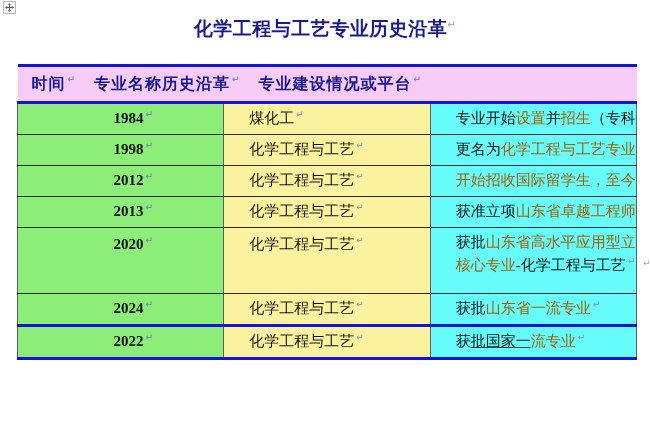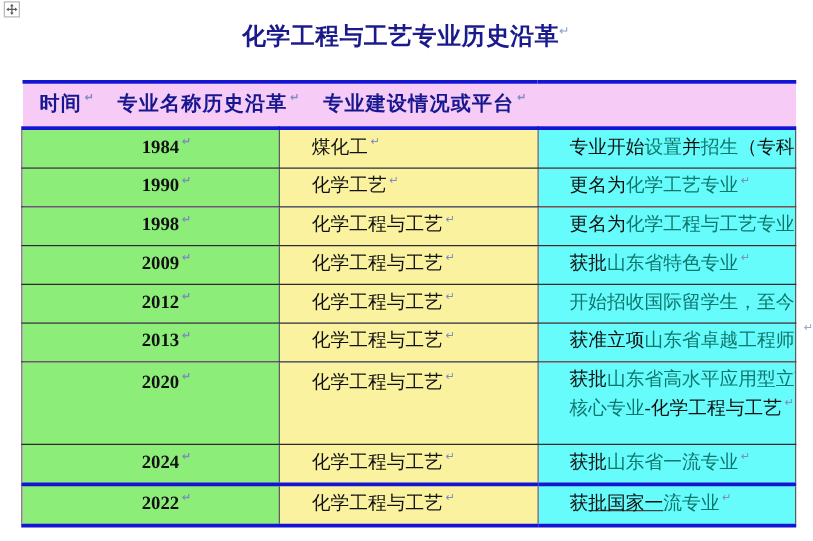--- a/index.html
+++ b/index.html
@@ -119,21 +119,21 @@
     background: #66fcfc;
     padding-left: 9px;
   }
 
   tr.r-first td { border-top: 3px solid #1414d2; }
   tr.r-last td  { border-top: 3px solid #1414d2; border-bottom: 3px solid #1414d2; }
 
   tr.r-normal td { height: 30px; }
   tr.r-tall td   { height: 60px; }
 
-  .red { color: #0f766e; }
+  .red { color: #a16207; }
   .blk { color: #111111; }
   .underline { text-decoration: underline; text-decoration-color:#444; }
 
   .two-line {
     white-space: normal;
     line-height: 1.65;
   }
   .line { display: block; }
 
   .cellmark {
@@ -164,37 +164,27 @@
       <td colspan="3"><span>时间</span><span class="cellmark">↵</span><span class="gap"></span><span>专业名称历史沿革</span><span class="cellmark">↵</span><span class="gap"></span><span>专业建设情况或平台</span><span class="cellmark">↵</span></td>
     </tr>
 
     <tr class="r-normal r-first">
       <td class="c-year"><span>1984</span><span class="cellmark">↵</span></td>
       <td class="c-name"><span>煤化工</span><span class="cellmark">↵</span></td>
       <td class="c-info"><span class="blk">专业开始</span><span class="red">设置</span><span class="blk">并</span><span class="red">招生</span><span class="blk">（专科）</span><span class="cellmark">↵</span></td>
     </tr>
 
 
-    <tr class="r-normal">
-      <td class="c-year"><span>1990</span><span class="cellmark">↵</span></td>
-      <td class="c-name"><span>化学工艺</span><span class="cellmark">↵</span></td>
-      <td class="c-info"><span class="blk">更名为</span><span class="red">化学工艺专业</span><span class="cellmark">↵</span></td>
-    </tr>
 
     <tr class="r-normal">
       <td class="c-year"><span>1998</span><span class="cellmark">↵</span></td>
       <td class="c-name"><span>化学工程与工艺</span><span class="cellmark">↵</span></td>
       <td class="c-info"><span class="blk">更名为</span><span class="red">化学工程与工艺专业</span><span class="cellmark">↵</span></td>
     </tr>
 
-    <tr class="r-normal">
-      <td class="c-year"><span>2009</span><span class="cellmark">↵</span></td>
-      <td class="c-name"><span>化学工程与工艺</span><span class="cellmark">↵</span></td>
-      <td class="c-info"><span class="blk">获批</span><span class="red">山东省特色专业</span><span class="cellmark">↵</span></td>
-    </tr>
 
     <tr class="r-normal">
       <td class="c-year"><span>2012</span><span class="cellmark">↵</span></td>
       <td class="c-name"><span>化学工程与工艺</span><span class="cellmark">↵</span></td>
       <td class="c-info"><span class="red">开始招收国际留学生，至今已培养8届毕业生</span></td>
     </tr>
 
     <tr class="r-normal">
       <td class="c-year"><span>2013</span><span class="cellmark">↵</span></td>
       <td class="c-name"><span>化学工程与工艺</span><span class="cellmark">↵</span></td>

